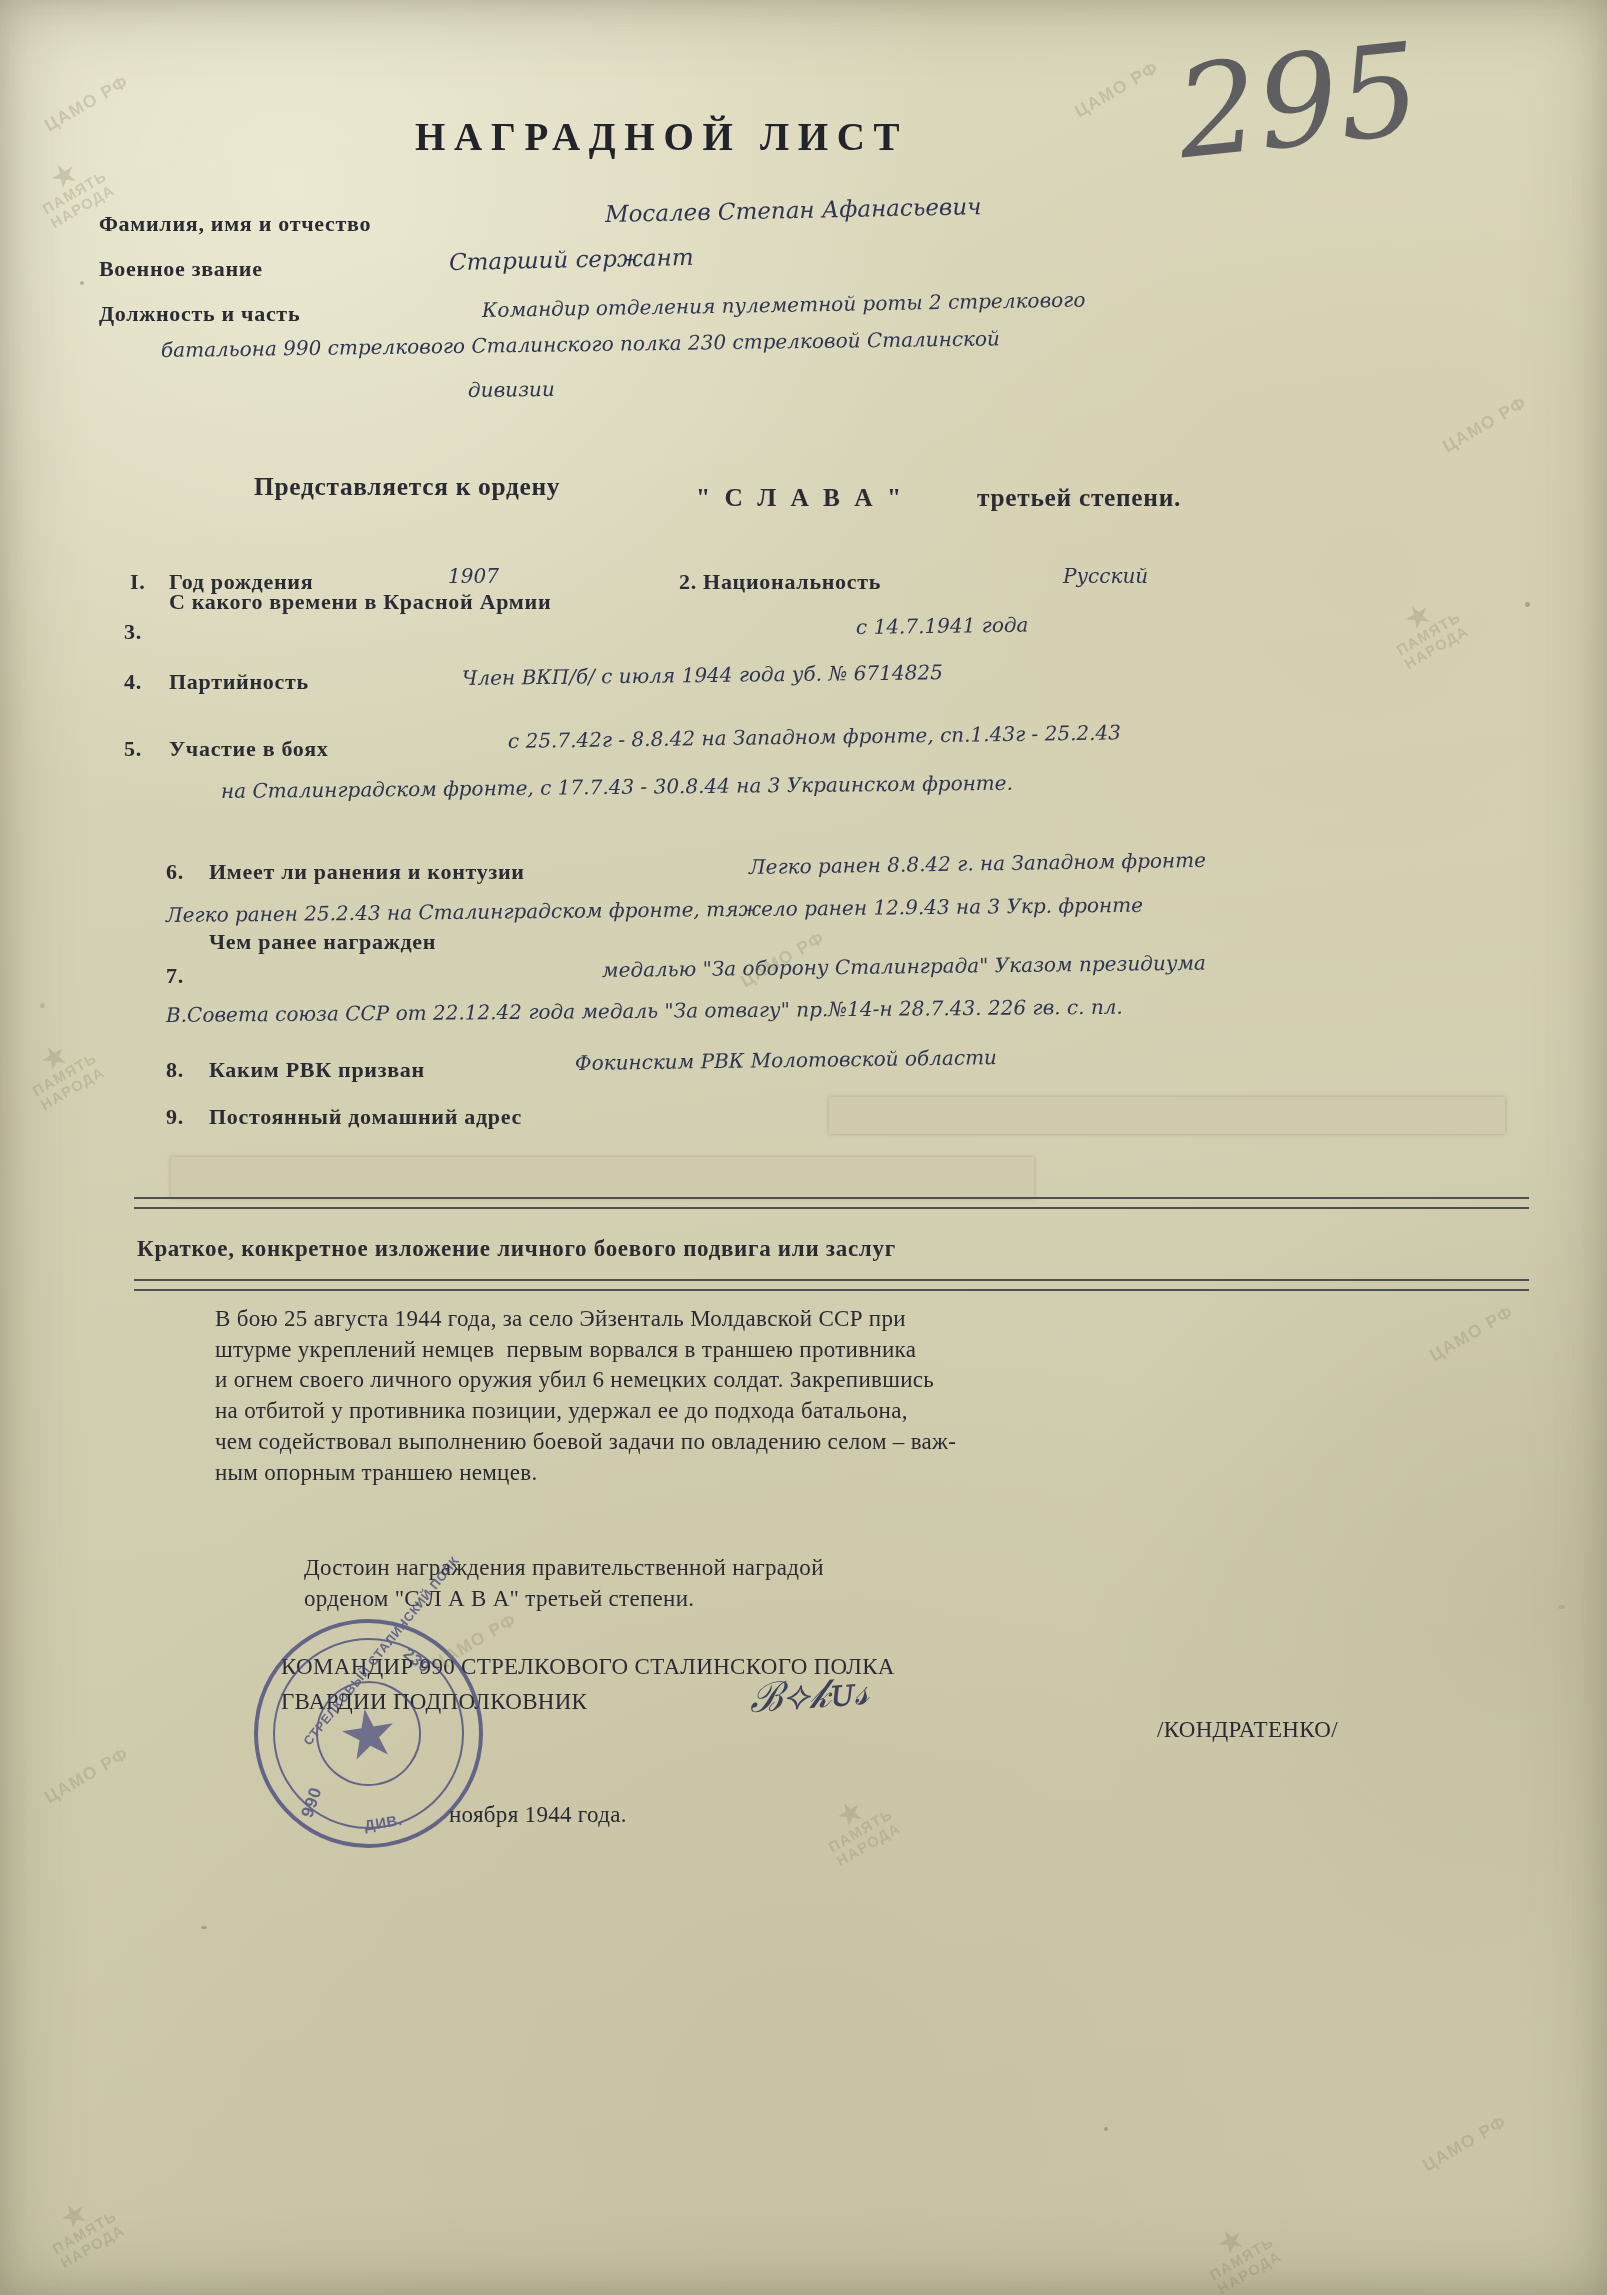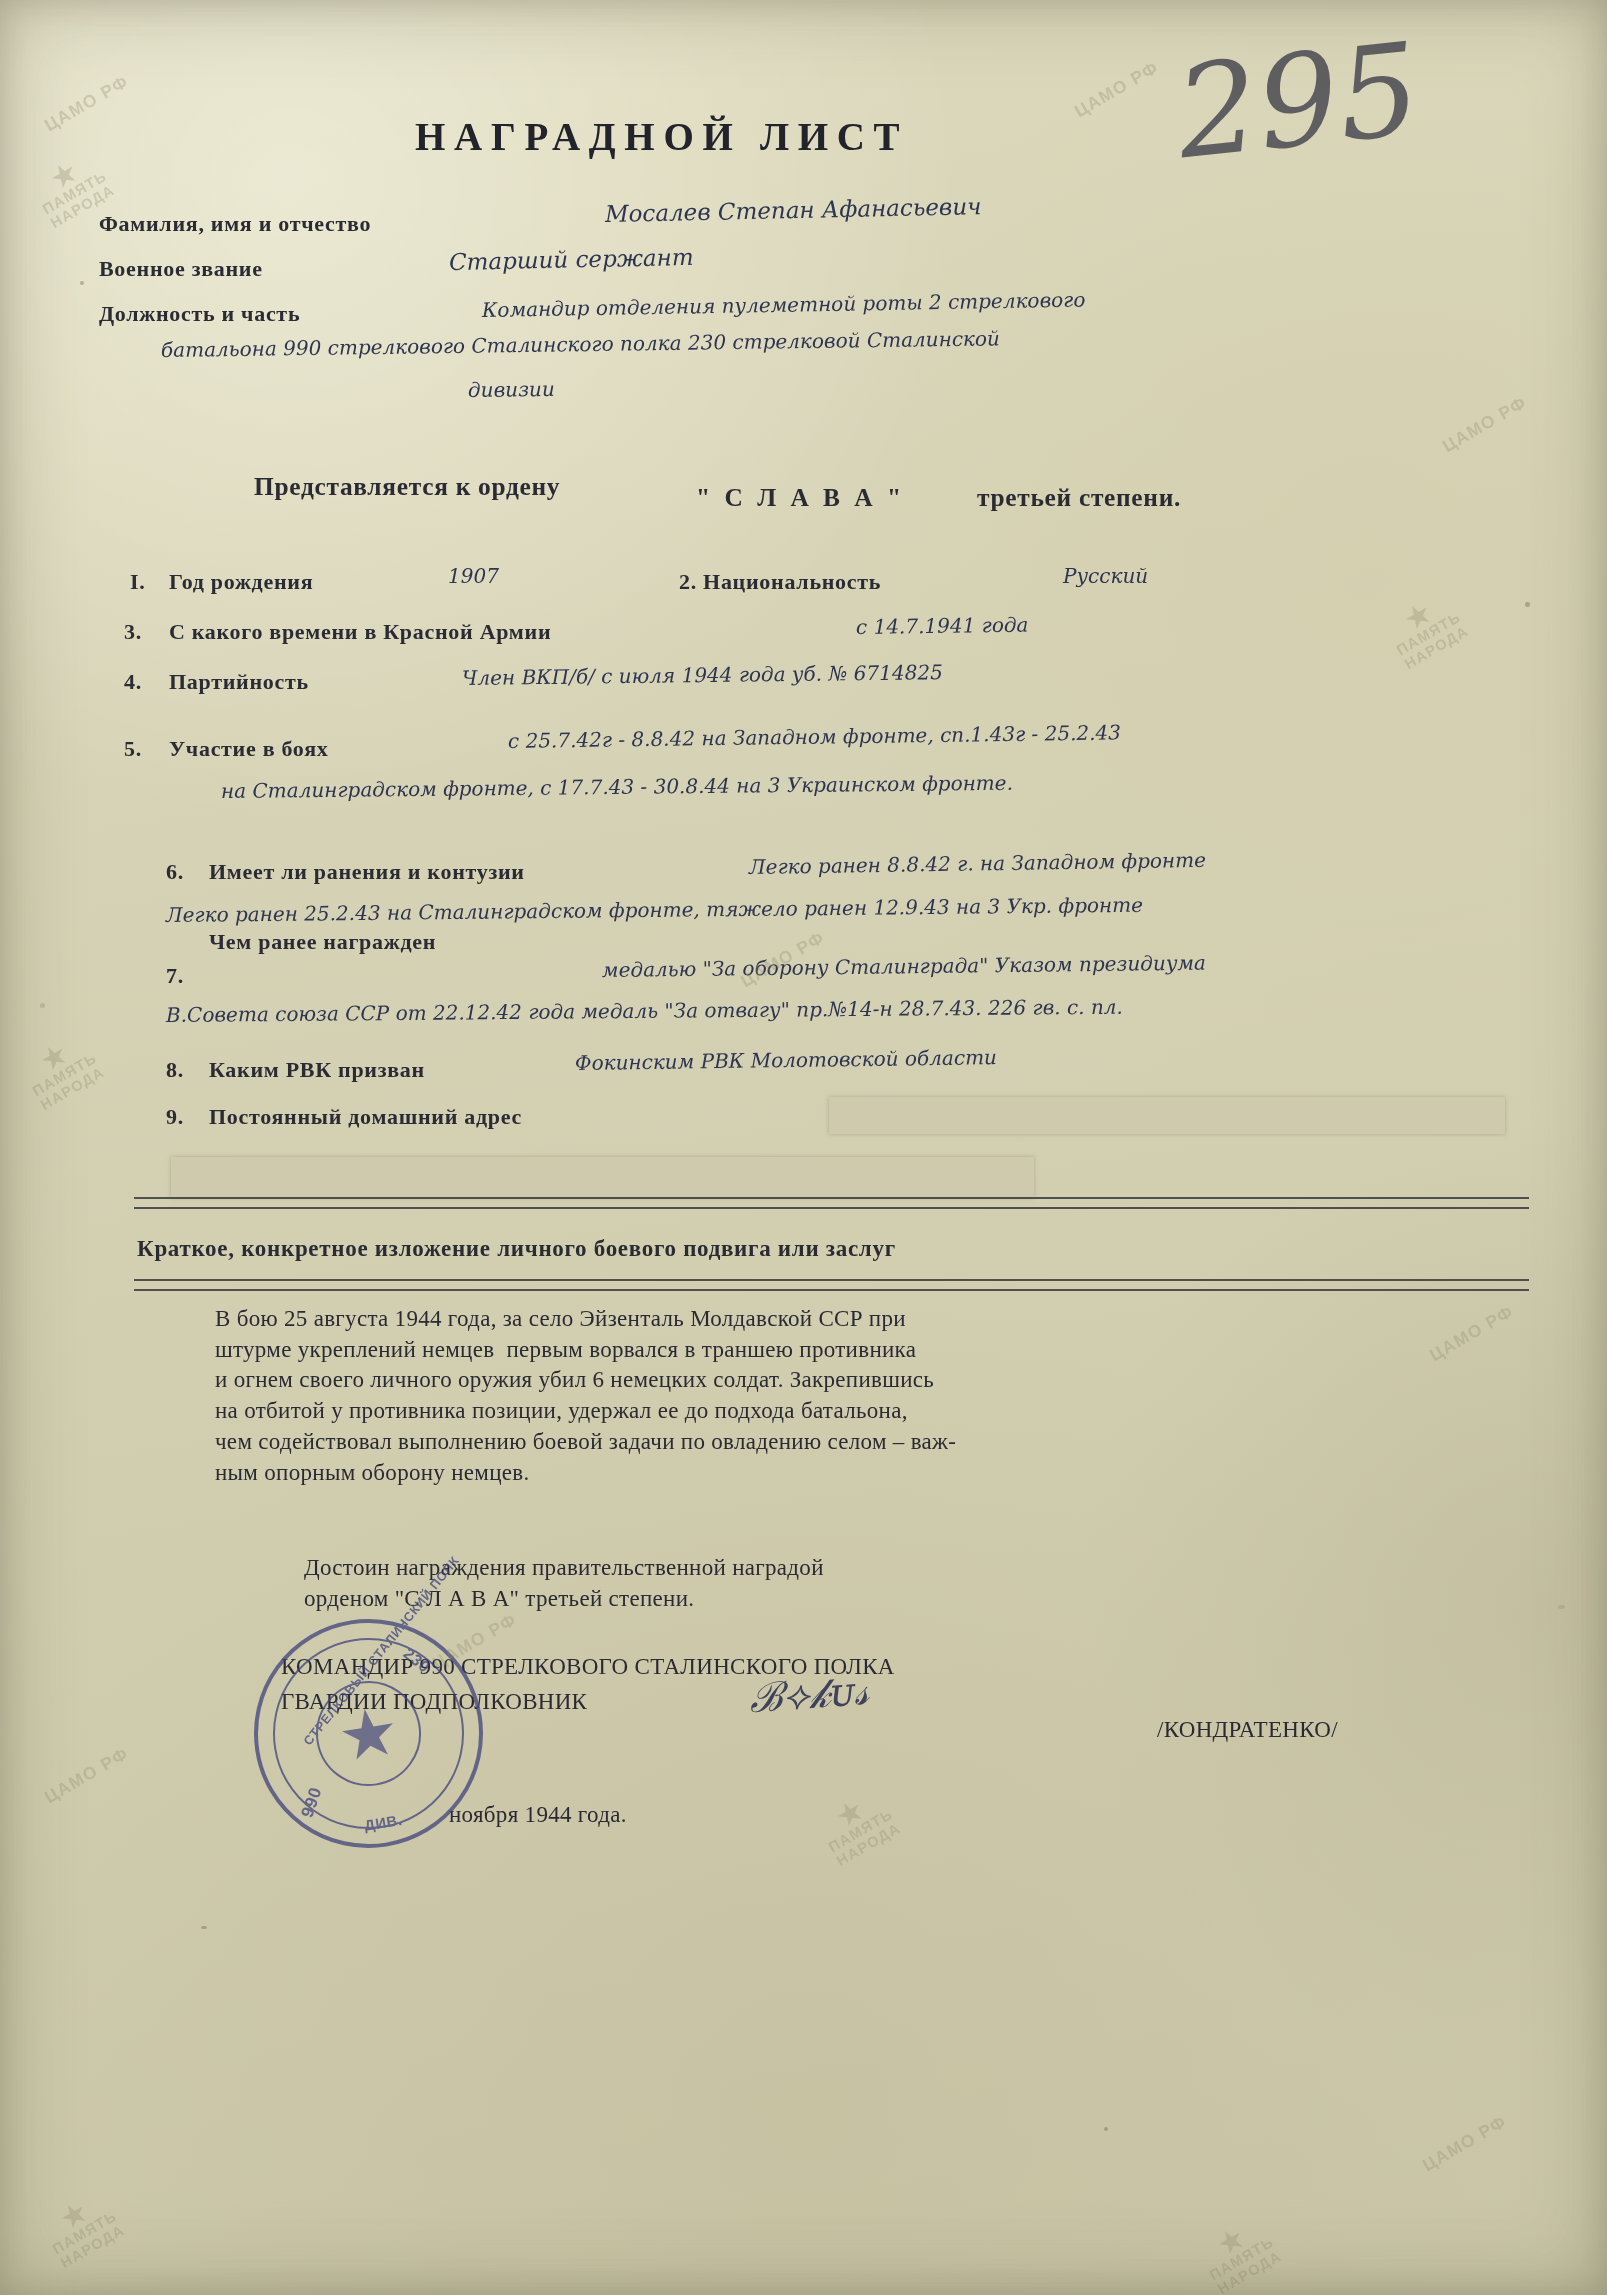--- a/index.html
+++ b/index.html
@@ -212,21 +212,21 @@
   <div class="typed" style="left:696px;top:483px;font-size:25.4px;font-weight:700;letter-spacing:4px;">" С Л А В А "</div>
   <div class="typed" style="left:977px;top:483px;font-size:25.4px;font-weight:700;letter-spacing:0.7px;">третьей степени.</div>
 
   <div class="typed lbl" style="left:130px;top:569px;">I.</div>
   <div class="typed lbl" style="left:169px;top:569px;">Год рождения</div>
   <div class="hand hw-md" style="left:448px;top:564px;">1907</div>
   <div class="typed lbl" style="left:679px;top:569px;">2. Национальность</div>
   <div class="hand hw-md" style="left:1063px;top:564px;">Русский</div>
 
   <div class="typed lbl" style="left:124px;top:619px;">3.</div>
-  <div class="typed lbl" style="left:169px;top:619px;">С какого времени в Красной Армии</div>
+  <div class="typed lbl" style="left:169px;top:589px;">С какого времени в Красной Армии</div>
   <div class="hand hw-md" style="left:856px;top:615px;transform:rotate(-0.8deg);">с 14.7.1941 года</div>
 
   <div class="typed lbl" style="left:124px;top:669px;">4.</div>
   <div class="typed lbl" style="left:169px;top:669px;">Партийность</div>
   <div class="hand hw-md" style="left:462px;top:666px;transform:rotate(-0.7deg);">Член ВКП/б/ с июля 1944 года уб. № 6714825</div>
 
   <div class="typed lbl" style="left:124px;top:736px;">5.</div>
   <div class="typed lbl" style="left:169px;top:736px;">Участие в боях</div>
   <div class="hand hw-md" style="left:508px;top:729px;transform:rotate(-0.8deg);">с 25.7.42г - 8.8.42 на Западном фронте, сп.1.43г - 25.2.43</div>
   <div class="hand hw-md" style="left:221px;top:779px;transform:rotate(-0.6deg);">на Сталинградском фронте, с 17.7.43 - 30.8.44 на 3 Украинском фронте.</div>
@@ -253,21 +253,21 @@
 
   <div class="dblrule" style="left:134px;top:1197px;width:1395px;"></div>
   <div class="typed" style="left:137px;top:1236px;font-size:23px;font-weight:700;letter-spacing:0.7px;">Краткое, конкретное изложение личного боевого подвига или заслуг</div>
   <div class="dblrule" style="left:134px;top:1279px;width:1395px;"></div>
 
   <div class="narr" style="left:215px;top:1303px;">В бою 25 августа 1944 года, за село Эйзенталь Молдавской ССР при</div>
   <div class="narr" style="left:215px;top:1334px;">штурме укреплений немцев  первым ворвался в траншею противника</div>
   <div class="narr" style="left:215px;top:1364px;">и огнем своего личного оружия убил 6 немецких солдат. Закрепившись</div>
   <div class="narr" style="left:215px;top:1395px;">на отбитой у противника позиции, удержал ее до подхода батальона,</div>
   <div class="narr" style="left:215px;top:1426px;">чем содействовал выполнению боевой задачи по овладению селом – важ-</div>
-  <div class="narr" style="left:215px;top:1457px;">ным опорным оборону немцев.</div>
+  <div class="narr" style="left:215px;top:1457px;">ным опорным траншею немцев.</div>
 
   <div class="narr" style="left:304px;top:1552px;">Достоин награждения правительственной наградой</div>
   <div class="narr" style="left:304px;top:1583px;">орденом "С Л А В А" третьей степени.</div>
 
   <div class="narr" style="left:281px;top:1651px;">КОМАНДИР 990 СТРЕЛКОВОГО СТАЛИНСКОГО ПОЛКА</div>
   <div class="narr" style="left:281px;top:1686px;">ГВАРДИИ ПОДПОЛКОВНИК</div>
   <div class="narr" style="left:1157px;top:1686px;margin-top:28px;">/КОНДРАТЕНКО/</div>
   <div class="signature" style="left:749px;top:1665px;">ℬ⟡𝓀ᴜ𝓈</div>
   <div class="narr" style="left:449px;top:1799px;">ноября 1944 года.</div>
 

